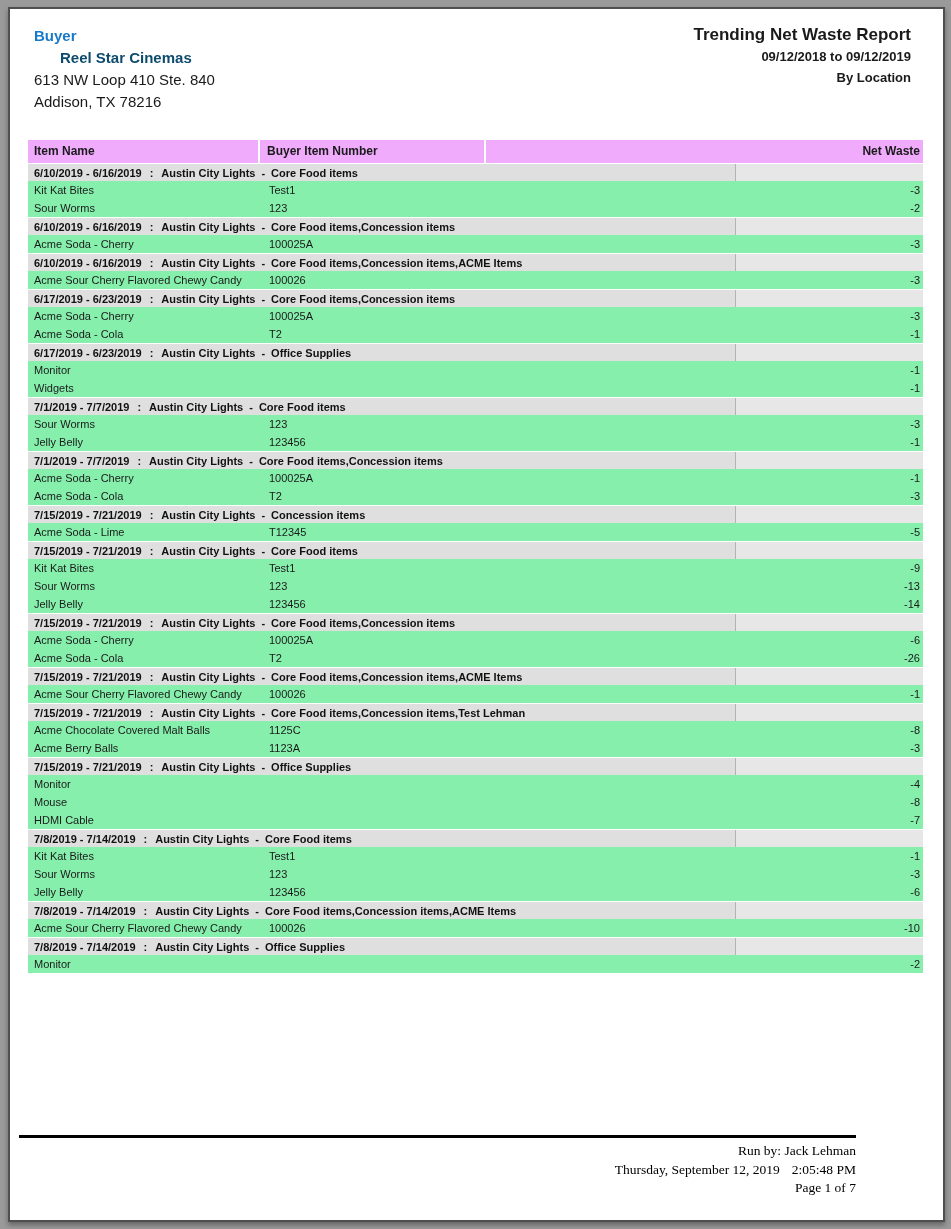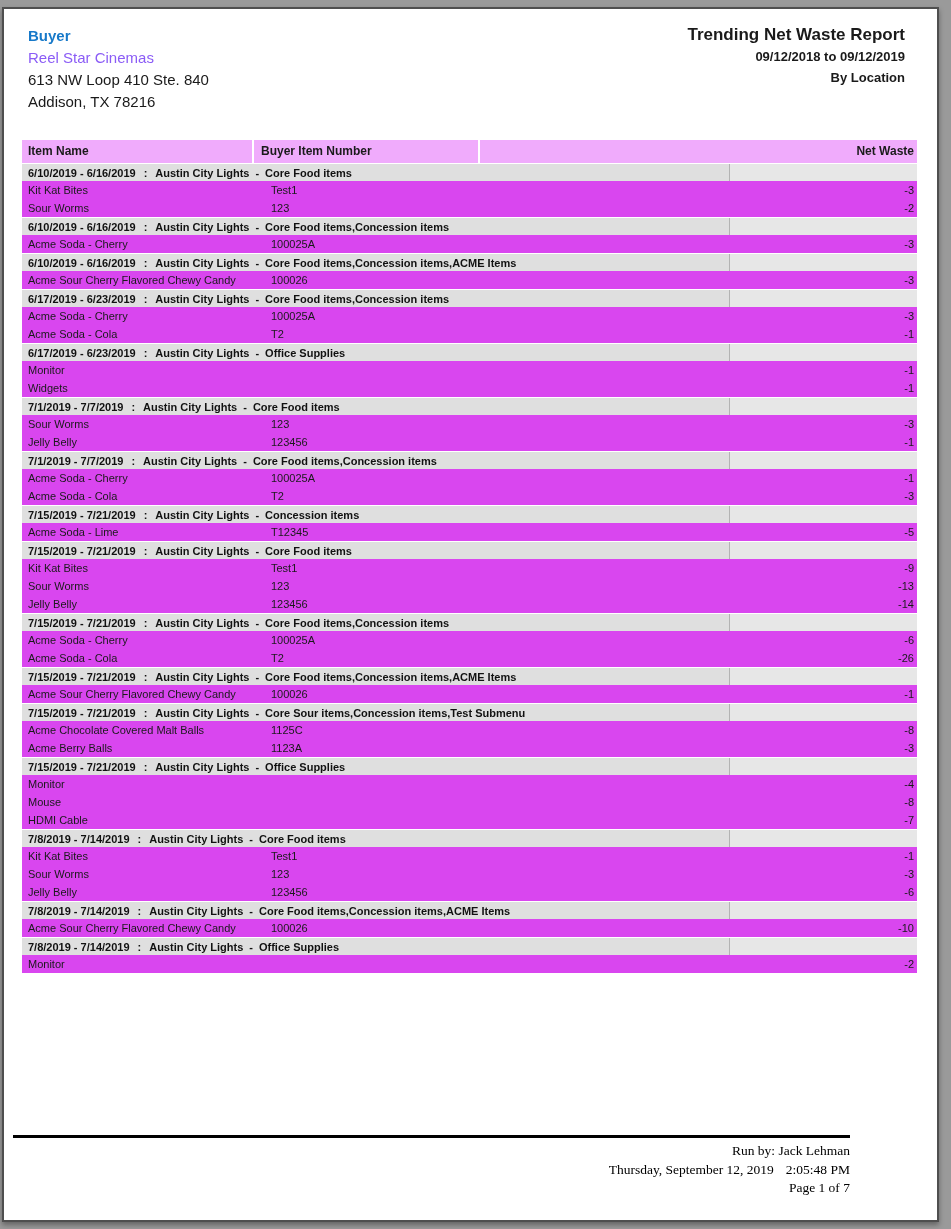--- a/index.html
+++ b/index.html
@@ -5,54 +5,54 @@
   html,body{margin:0;padding:0;}
   body{
     width:951px;height:1229px;
     background:#9a9a9a;
     position:relative;
     font-family:"Liberation Sans",sans-serif;
     color:#1a1a1a;
     overflow:hidden;
   }
   .page{
-    position:absolute;left:2px;top:7px;
+    position:absolute;left:8px;top:7px;
     width:937px;height:1215px;
     background:#ffffff;
     border:2px solid #4f4f4f;
     box-sizing:border-box;
     box-shadow:0 3px 5px rgba(0,0,0,0.35);
   }
   .page-inner{position:relative;width:933px;height:1211px;}
 
   
   .corp{position:absolute;left:24px;top:16px;line-height:22px;font-size:15px;}
   .corp .buyer{font-weight:bold;}
-  .corp .corp-name{font-weight:normal;color:#8b5cf6;}
+  .corp .corp-name{font-weight:bold;color:#0c4a6e;margin-left:26px;}
 
   
   .rpt{position:absolute;right:32px;top:15px;text-align:right;}
   .rpt .title{font-size:17px;font-weight:bold;line-height:22px;}
   .rpt .range,.rpt .grouping{font-size:13px;font-weight:bold;line-height:21px;}
 
   
   .tbl{position:absolute;left:18px;top:131px;width:895px;}
   .thead{display:flex;height:23px;line-height:23px;background:#f0abfc;font-weight:bold;font-size:12px;}
   .thead .h1{width:232px;padding-left:6px;box-sizing:border-box;border-right:2px solid #ffffff;}
   .thead .h2{width:226px;padding-left:7px;box-sizing:border-box;border-right:2px solid #ffffff;}
   .thead .h3{flex:1;text-align:right;padding-right:3px;box-sizing:border-box;}
 
   .trow{display:flex;height:18px;line-height:18.4px;font-size:11px;box-sizing:border-box;}
   .trow.group{background:#dfdfdf;border-top:1px solid #ffffff;font-weight:bold;color:#111;}
   .group .g-left{width:707px;padding-left:6px;box-sizing:border-box;white-space:nowrap;overflow:hidden;}
   .group .g-right{flex:1;background:#e7e7e7;border-left:1px solid #b3b3b3;}
   .group .sep-colon{margin:0 8px;}
   .group .sep-dash{margin:0 6px;}
 
-  .trow.item{background:#d946ef;gap:8px;}
+  .trow.item{background:#86efac;}
   .item .cell-name{width:241px;padding-left:6px;box-sizing:border-box;white-space:nowrap;overflow:hidden;}
   .item .cell-num{flex:1;white-space:nowrap;}
   .item .cell-val{width:120px;text-align:right;padding-right:3px;box-sizing:border-box;}
 
   
   .footer-rule{position:absolute;left:9px;top:1126px;width:837px;height:3px;background:#000;}
   .footer{position:absolute;right:87px;top:1133px;text-align:right;
           font-family:"Liberation Serif",serif;font-size:13.5px;line-height:18.5px;color:#000000;}
   .footer .gap{display:inline-block;width:12px;}
 </style>
@@ -215,21 +215,21 @@
           <div class="trow group">
             <div class="g-left"><span>7/15/2019 - 7/21/2019</span><span class="sep-colon">:</span><span>Austin City Lights</span><span class="sep-dash">-</span><span>Core Food items,Concession items,ACME Items</span></div>
             <div class="g-right"></div>
           </div>
           <div class="trow item">
             <div class="cell-name">Acme Sour Cherry Flavored Chewy Candy</div>
             <div class="cell-num">100026</div>
             <div class="cell-val">-1</div>
           </div>
           <div class="trow group">
-            <div class="g-left"><span>7/15/2019 - 7/21/2019</span><span class="sep-colon">:</span><span>Austin City Lights</span><span class="sep-dash">-</span><span>Core Sour items,Concession items,Test Submenu</span></div>
+            <div class="g-left"><span>7/15/2019 - 7/21/2019</span><span class="sep-colon">:</span><span>Austin City Lights</span><span class="sep-dash">-</span><span>Core Food items,Concession items,Test Lehman</span></div>
             <div class="g-right"></div>
           </div>
           <div class="trow item">
             <div class="cell-name">Acme Chocolate Covered Malt Balls</div>
             <div class="cell-num">1125C</div>
             <div class="cell-val">-8</div>
           </div>
           <div class="trow item">
             <div class="cell-name">Acme Berry Balls</div>
             <div class="cell-num">1123A</div>

